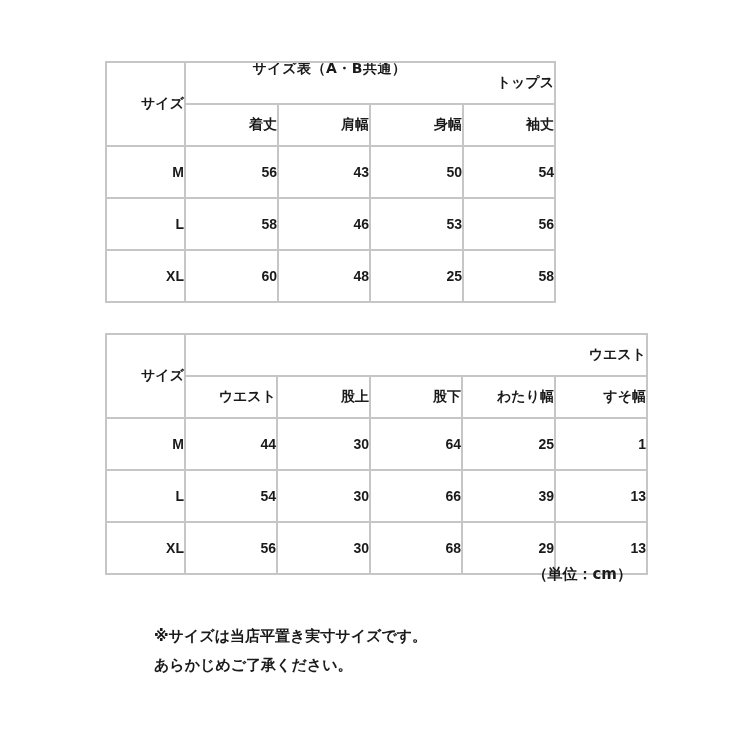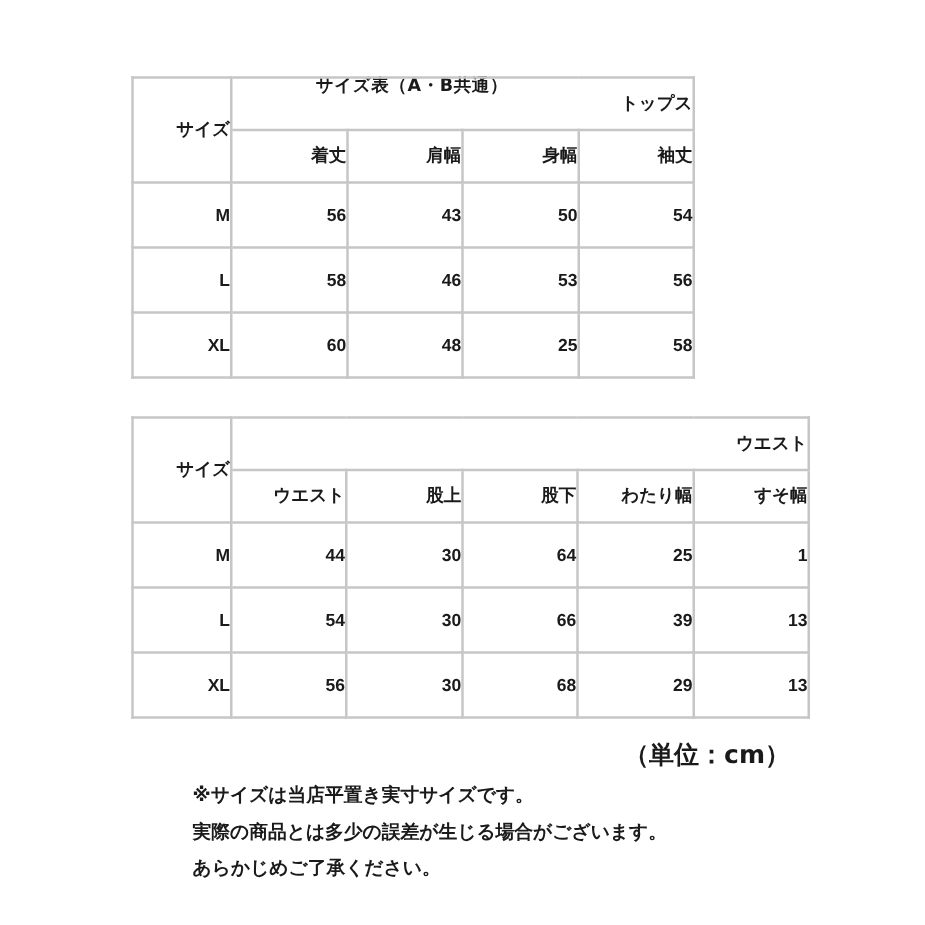--- a/index.html
+++ b/index.html
@@ -18,21 +18,21 @@
     table.size td {
       border: 2px solid #c6c6c6; text-align: right; vertical-align: middle; padding: 0;
       font-family: "Liberation Sans", "DejaVu Sans", sans-serif;
     }
     table.size td.jp { font-family: "DejaVu Sans", sans-serif; font-size: 14px; }
     #tops { top: 61px; width: 449px; }
     #bottoms { top: 333px; width: 541px; }
     .hdr-row td { height: 40px; }
     .data-row td { height: 50px; }
     .unit {
-      position: absolute; right: 108px; top: 590px; font-size: 20px; font-weight: bold;
+      position: absolute; right: 108px; top: 565px; font-size: 15px; font-weight: bold;
     }
     .notes {
       position: absolute; left: 106px; top: 622px; font-size: 15px; font-weight: bold; line-height: 29px; margin-left: 48px;
     }
     .notes div { white-space: nowrap; }
   </style>
 </head>
 <body>
 
 <div class="title">サイズ表（A・B共通）</div>
@@ -125,15 +125,14 @@
     <td>29</td>
     <td>13</td>
   </tr>
 </tbody>
   </table>
 
 <div class="unit">（単位：cm）</div>
 
 <div class="notes">
   <div>※サイズは当店平置き実寸サイズです。</div>
-  <div>実際の商品とは多少の誤差が生じる場合がございます。</div>
   <div>あらかじめご了承ください。</div>
 </div>
 
 </body></html>

